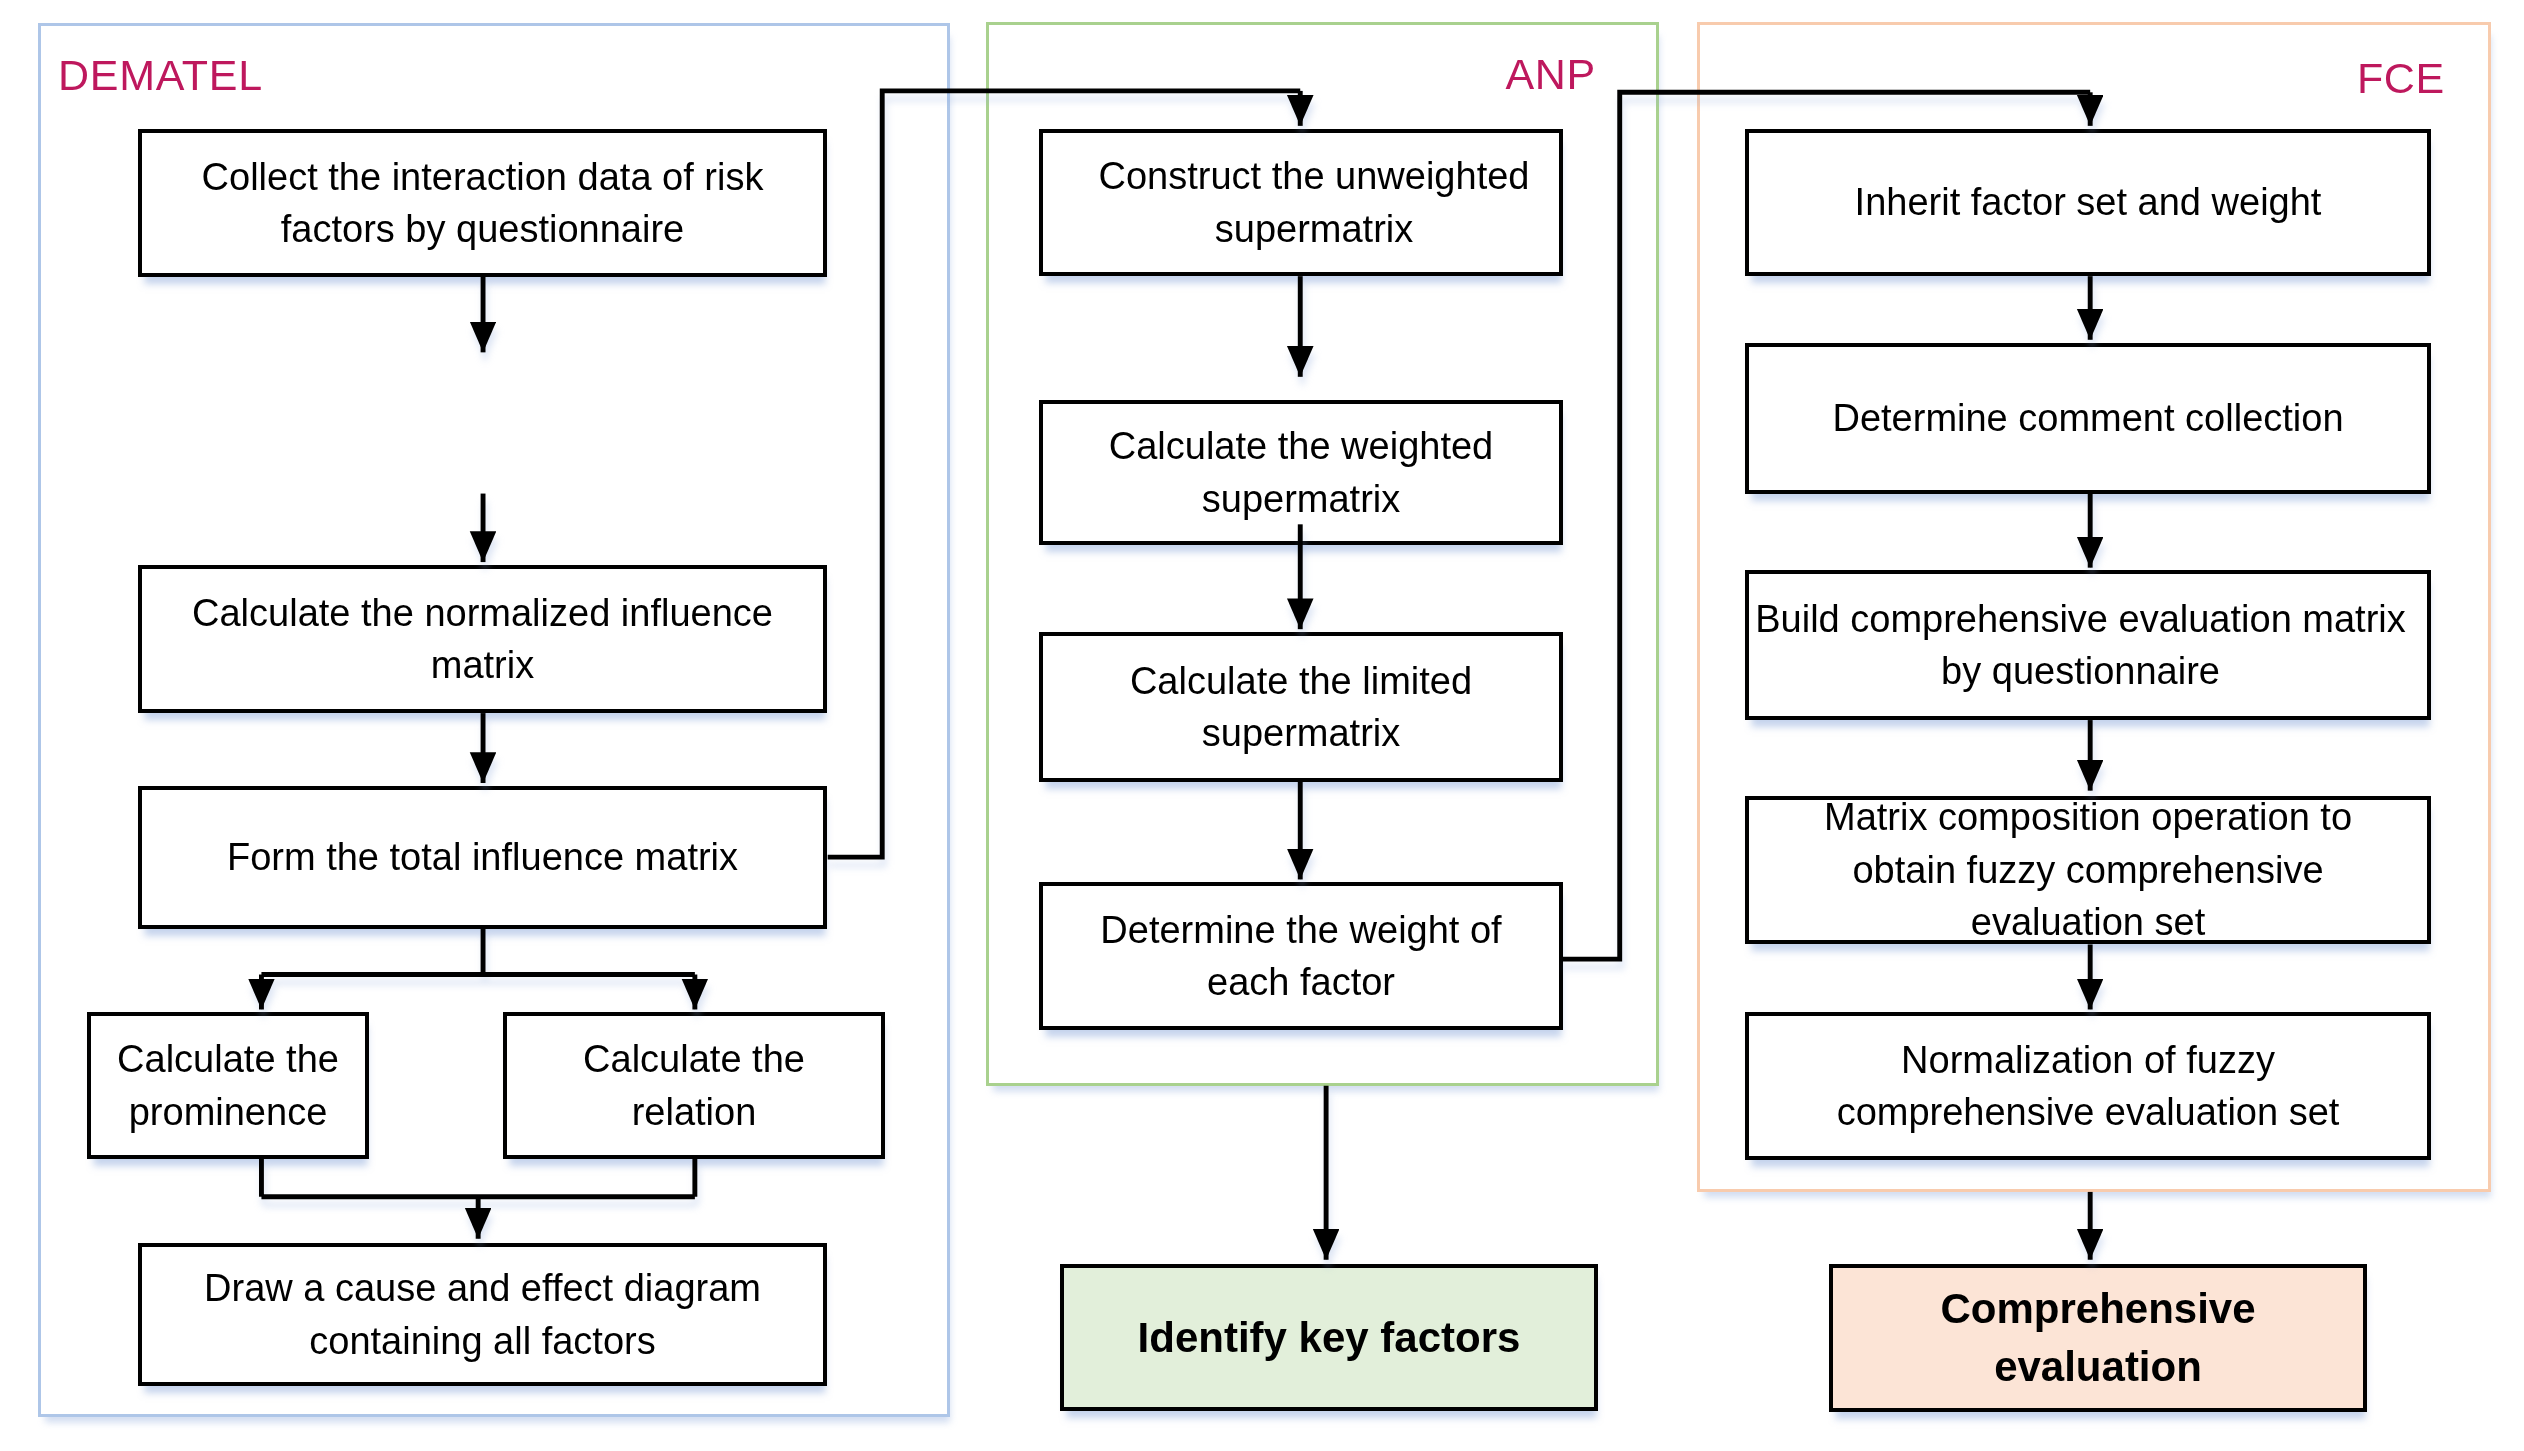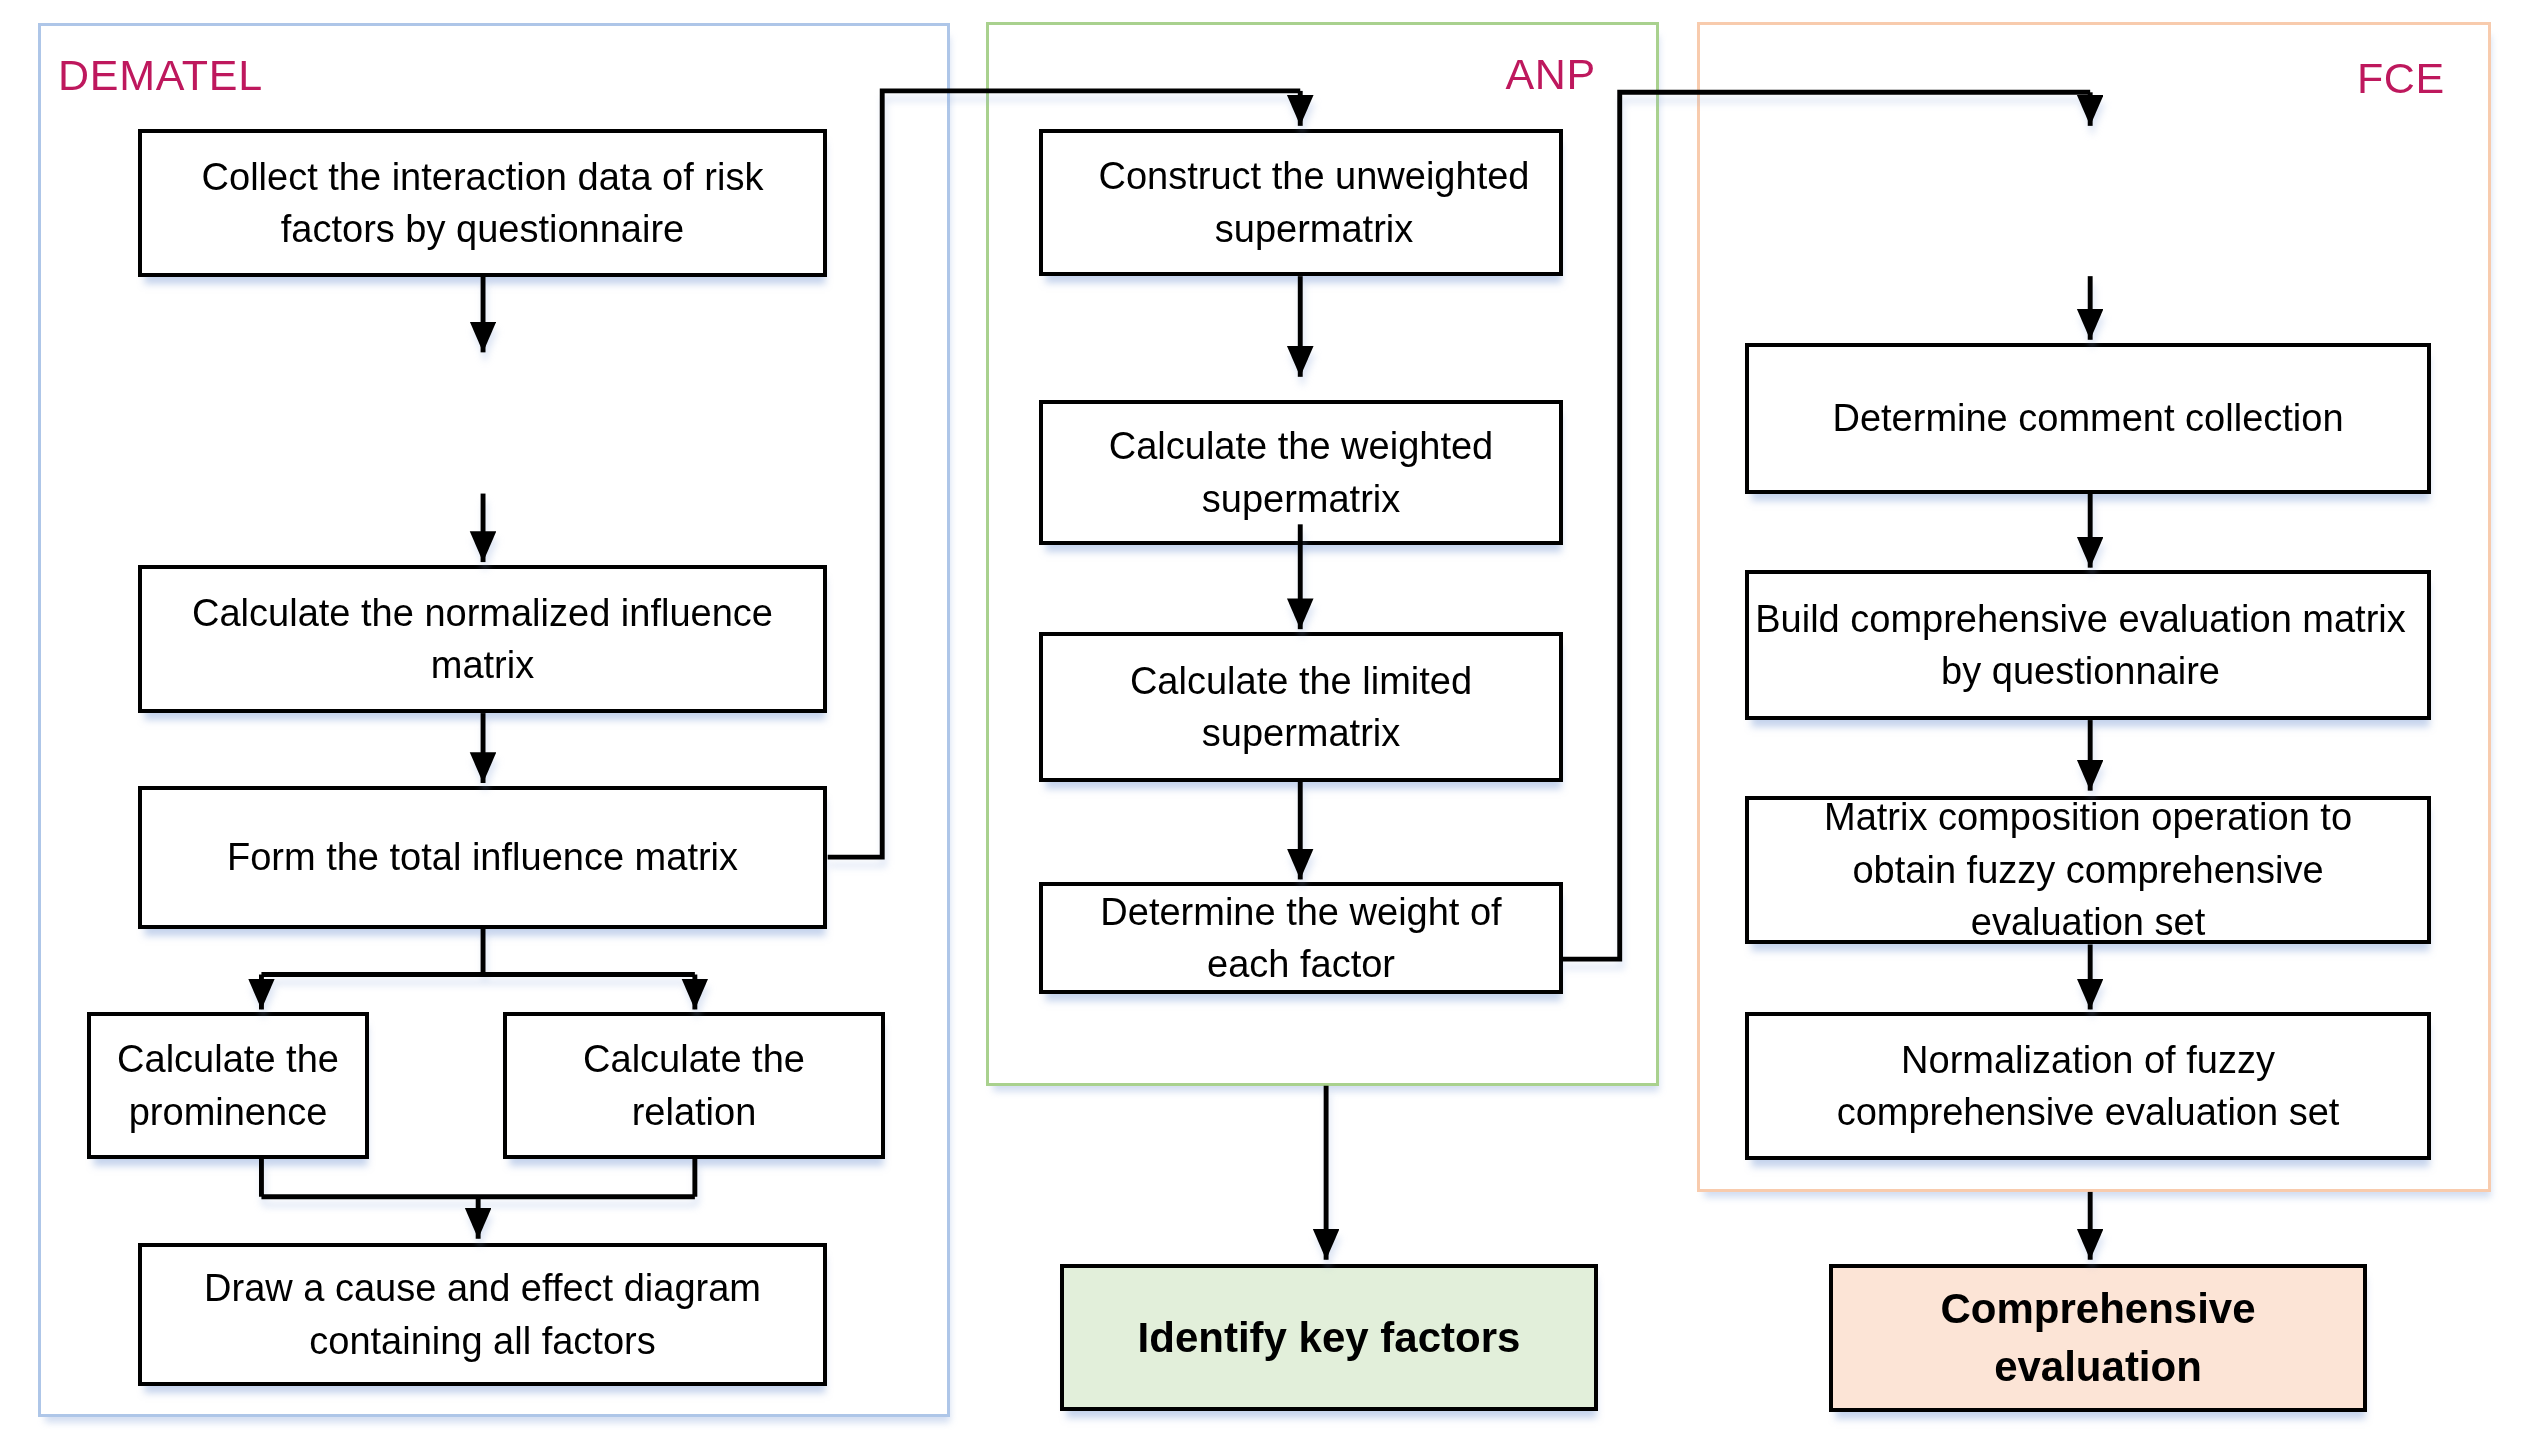--- a/index.html
+++ b/index.html
@@ -116,27 +116,30 @@
 
   <div class="node" style="left:1039px; top:129px; width:524px; height:147px;padding-left:47px;">
     <span>Construct the unweighted supermatrix</span>
   </div>
   <div class="node" style="left:1039px; top:400px; width:524px; height:145px;text-align:center;">
     <span>Calculate the weighted supermatrix</span>
   </div>
   <div class="node" style="left:1039px; top:632px; width:524px; height:150px;">
     <span>Calculate the limited supermatrix</span>
   </div>
-  <div class="node" style="left:1039px; top:882px; width:524px; height:112px;">
+  <div class="node" style="left:1039px; top:882px; width:524px; height:148px;">
     <span>Determine the weight of each factor</span>
   </div>
   <div class="node result result-green" style="left:1060px; top:1264px; width:538px; height:147px;">
     <span>Identify key factors</span>
   </div>
 
+  <div class="node" style="left:1745px; top:129px; width:686px; height:147px;">
+    <span>Inherit factor set and weight</span>
+  </div>
   <div class="node" style="left:1745px; top:343px; width:686px; height:151px;">
     <span>Determine comment collection</span>
   </div>
   <div class="node" style="left:1745px; top:570px; width:686px; height:150px;padding-left:6px;">
     <span>Build comprehensive evaluation matrix by questionnaire</span>
   </div>
   <div class="node" style="left:1745px; top:796px; width:686px; height:148px;">
     <span>Matrix composition operation to obtain fuzzy comprehensive evaluation set</span>
   </div>
   <div class="node" style="left:1745px; top:1012px; width:686px; height:148px;">

